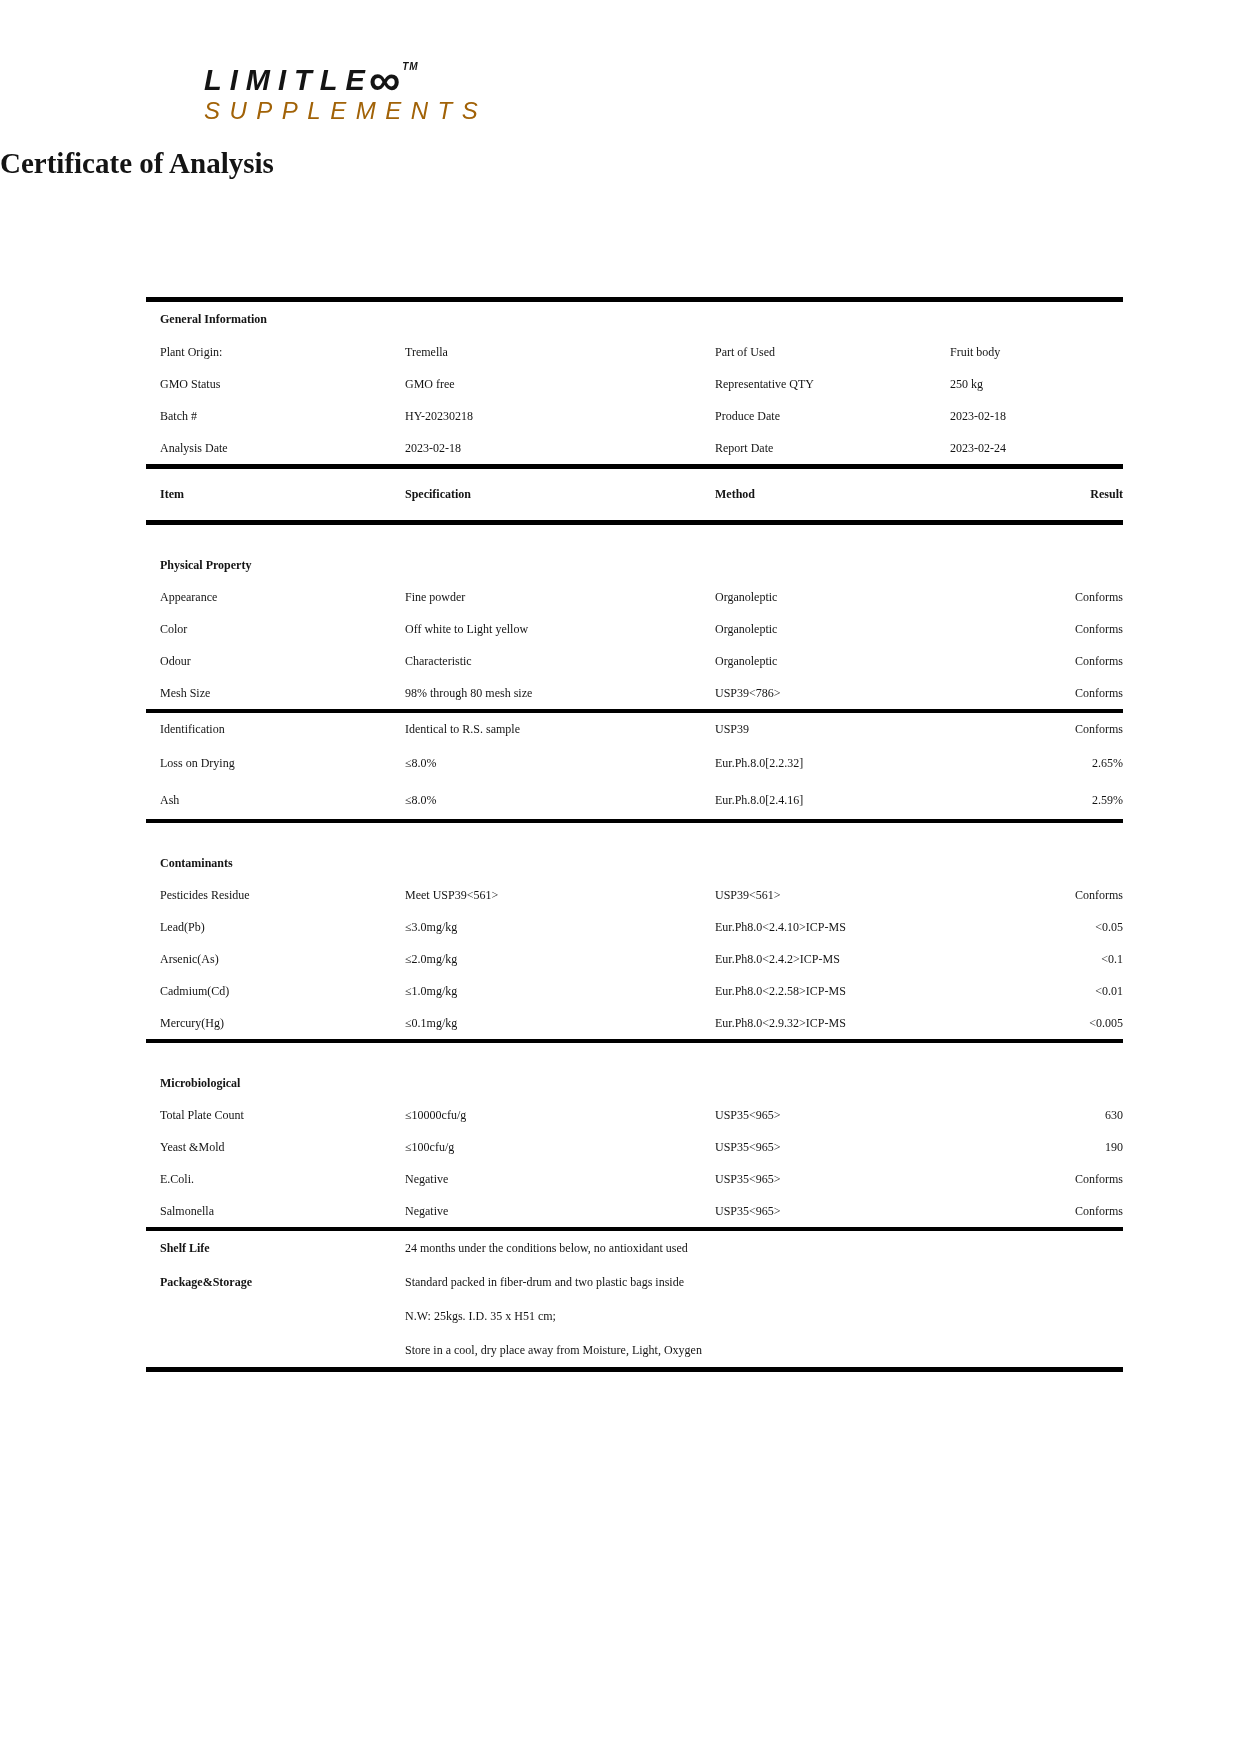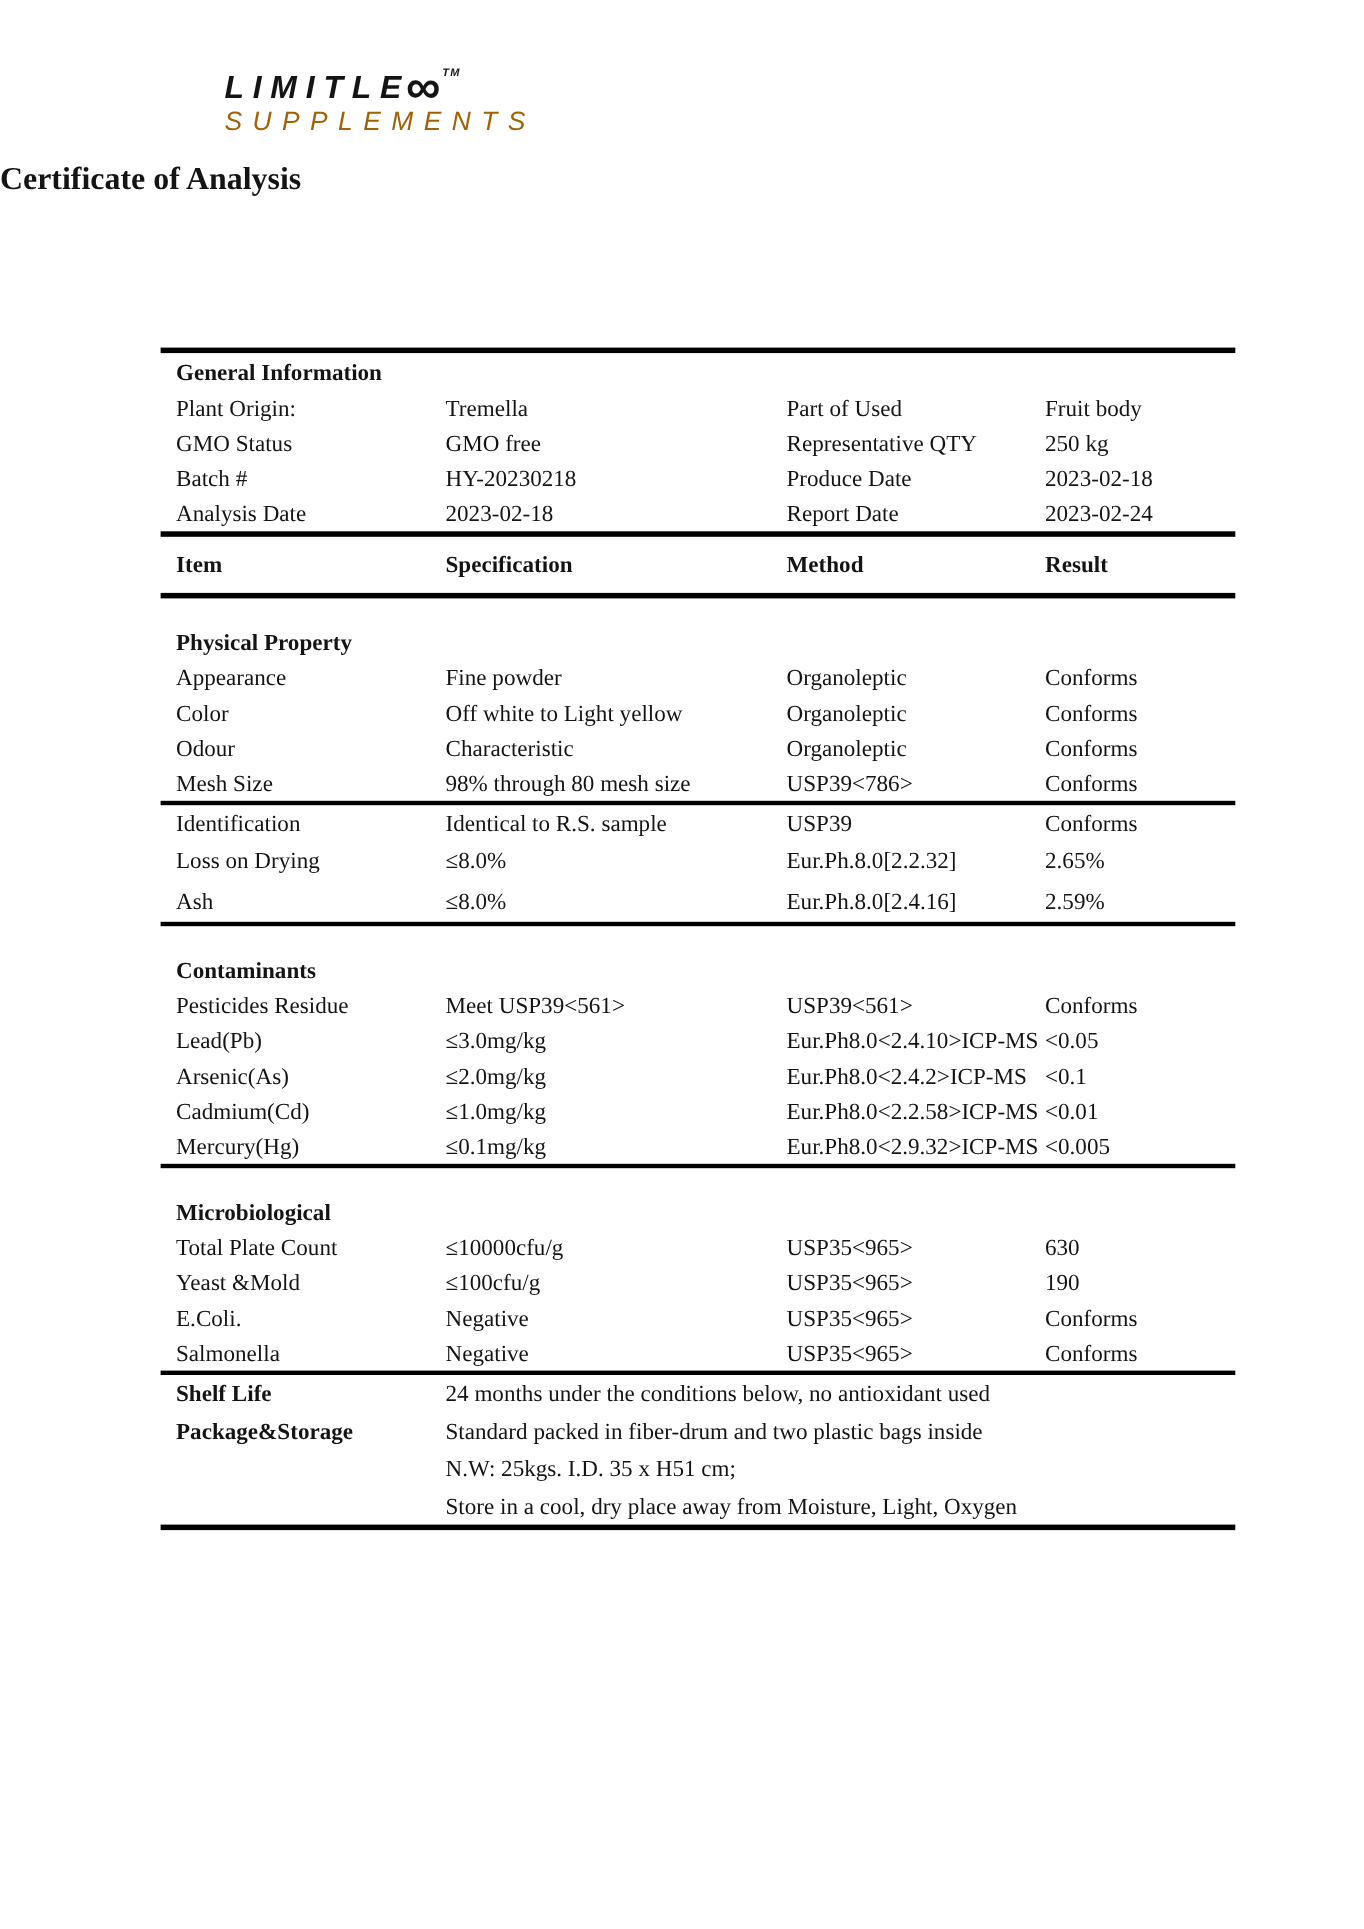--- a/index.html
+++ b/index.html
@@ -28,35 +28,35 @@
   
   .doc-title{
     position:absolute;left:0;top:147px;width:1100px;text-align:left;
     font-size:29px;font-weight:bold;
   }
   .doc-subtitle{
     position:absolute;left:0;top:211px;width:1100px;text-align:center;
     font-size:23px;font-weight:bold;
   }
   
-  .coa{position:absolute;left:146px;top:316px;width:977px;font-size:21px;}
+  .coa{position:absolute;left:146px;top:297px;width:977px;font-size:12px;}
   .rule-thick{height:5px;background:#000;}
   .rule-mid{height:4px;background:#000;}
   .grid{
     display:grid;
     grid-template-columns:259px 310px 235px 173px;
     align-items:center;
   }
   .row{height:32px;}
   .row-tall{height:37px;}
   .hdr-row{height:51px;font-weight:bold;}
   .sec-head-row{height:32px;display:flex;align-items:center;margin-top:24px;}
   .gi-head-row{height:34px;display:flex;align-items:center;}
   .c1{padding-left:14px;}
-  .c4-center{text-align:left;}
+  .c4-center{text-align:right;}
   .bold{font-weight:bold;}
   
   .foot-grid{
     display:grid;
     grid-template-columns:259px 718px;
     align-items:center;
   }
   .foot-row{height:34px;}
 </style>
 </head>

